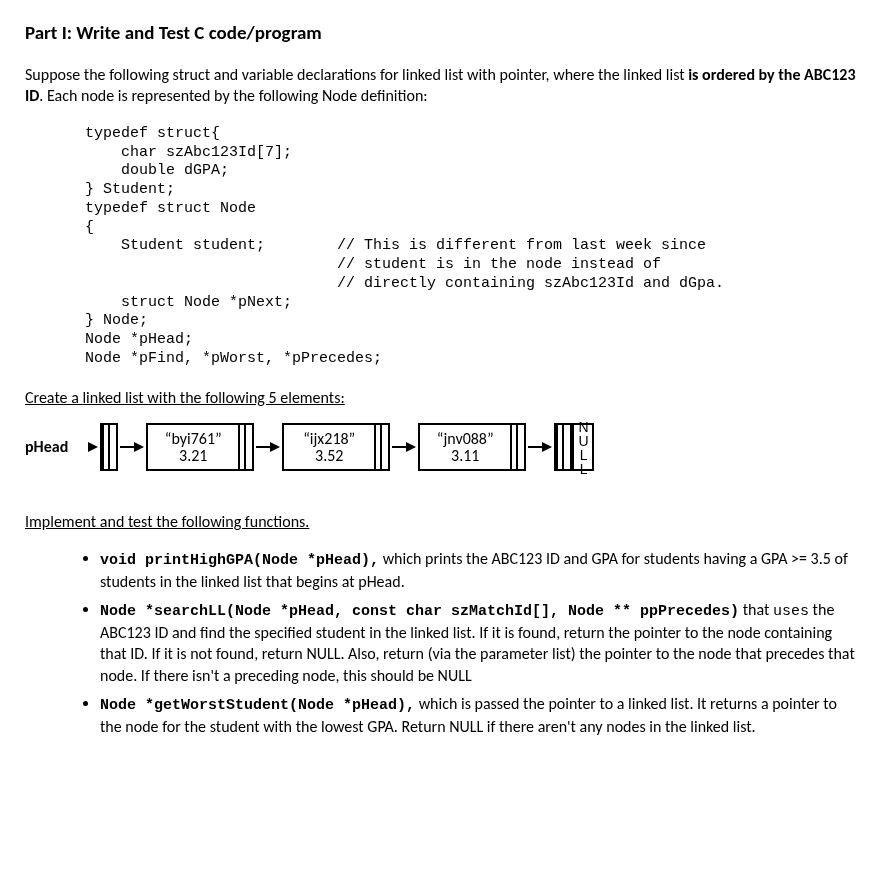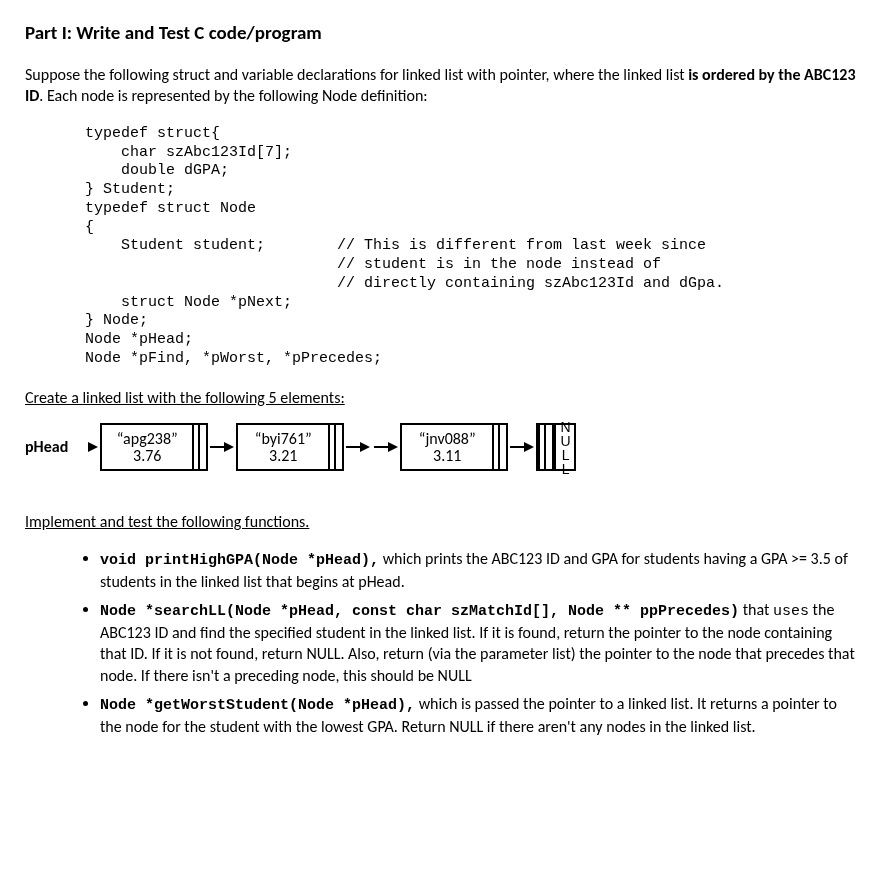--- a/index.html
+++ b/index.html
@@ -150,24 +150,20 @@
 
 <p class="section-text">Create a linked list with the following 5 elements:</p>
 
 <div class="ll-diagram">
   <span class="phead-label">pHead</span>
   <span class="arrow">
       <span class="arrow-head"></span>
     </span>
 
   <div class="node">
-    <div class="node-data">
-      <span class="id">“apg238”</span>
-      <span>3.76</span>
-    </div>
     <div class="node-ptr">
         <div class="node-ptr-inner"></div>
       </div>
   </div>
   <span class="arrow">
       <span class="arrow-line"></span>
       <span class="arrow-head"></span>
     </span>
 
   <div class="node">
@@ -177,20 +173,29 @@
     </div>
     <div class="node-ptr">
         <div class="node-ptr-inner"></div>
       </div>
   </div>
   <span class="arrow">
       <span class="arrow-line"></span>
       <span class="arrow-head"></span>
     </span>
 
+  <div class="node">
+    <div class="node-data">
+      <span class="id">“ijx218”</span>
+      <span>3.52</span>
+    </div>
+    <div class="node-ptr">
+        <div class="node-ptr-inner"></div>
+      </div>
+  </div>
   <span class="arrow">
       <span class="arrow-line"></span>
       <span class="arrow-head"></span>
     </span>
 
   <div class="node">
     <div class="node-data">
       <span class="id">“jnv088”</span>
       <span>3.11</span>
     </div>

